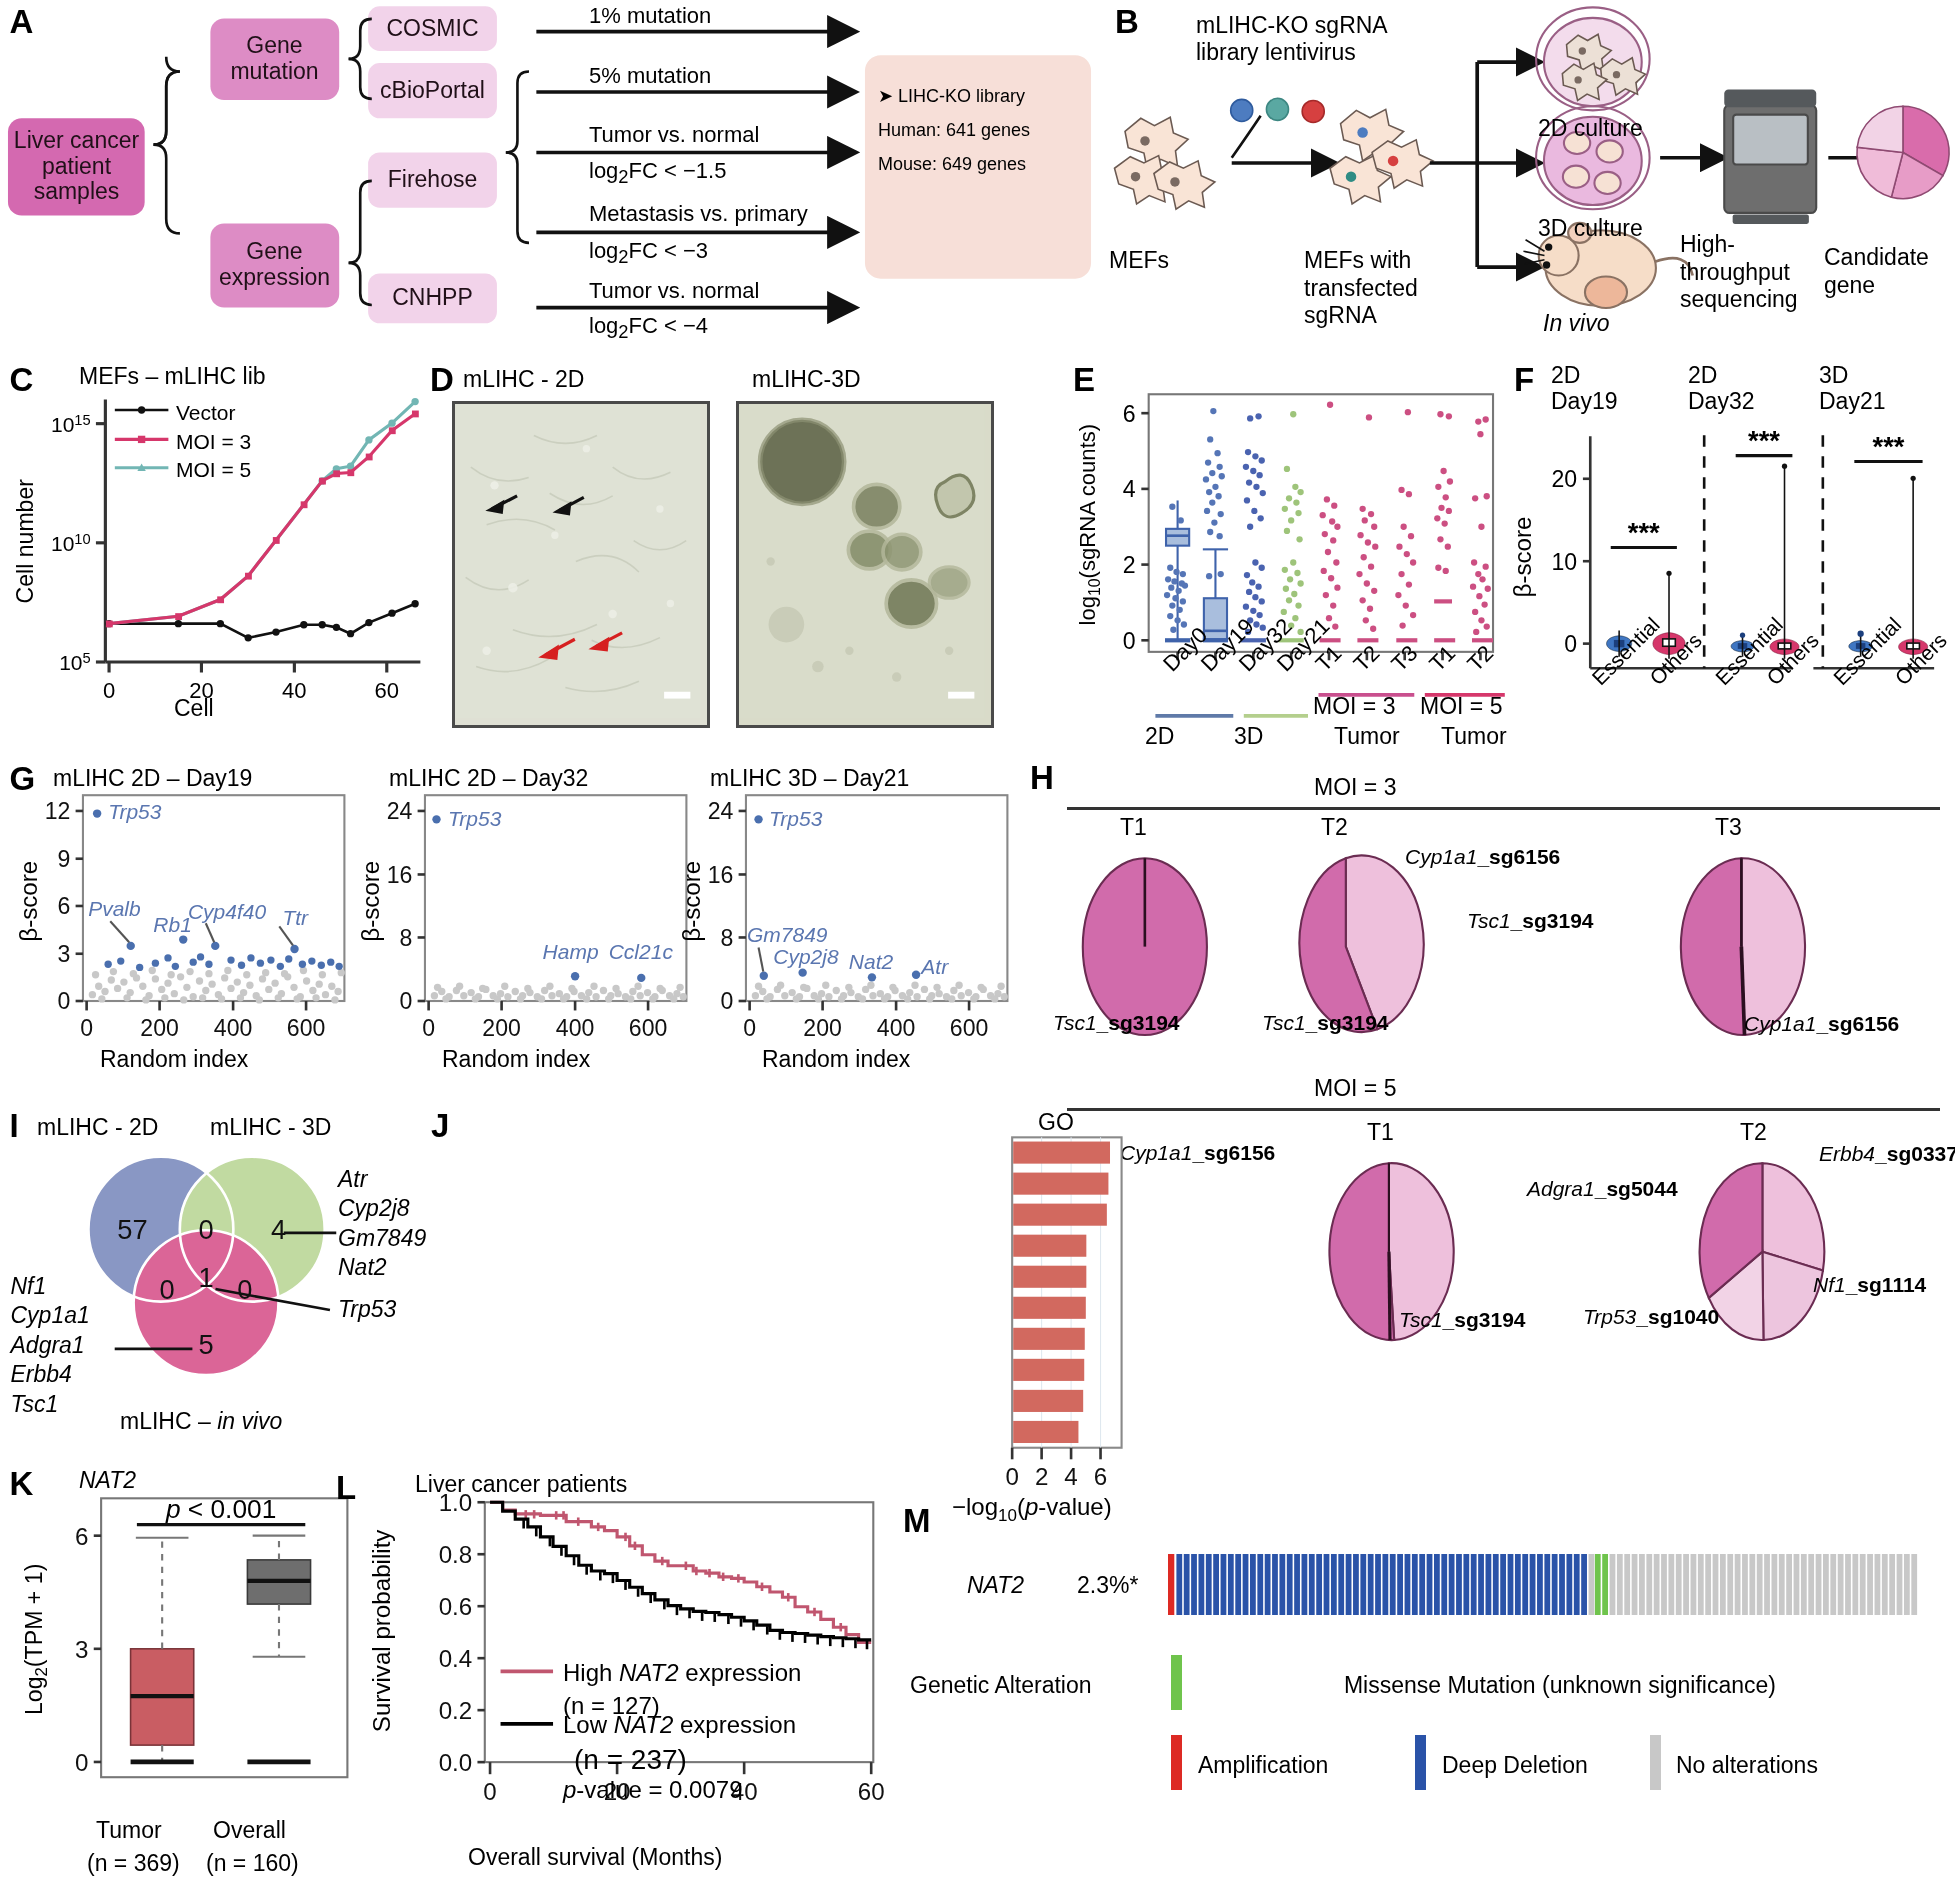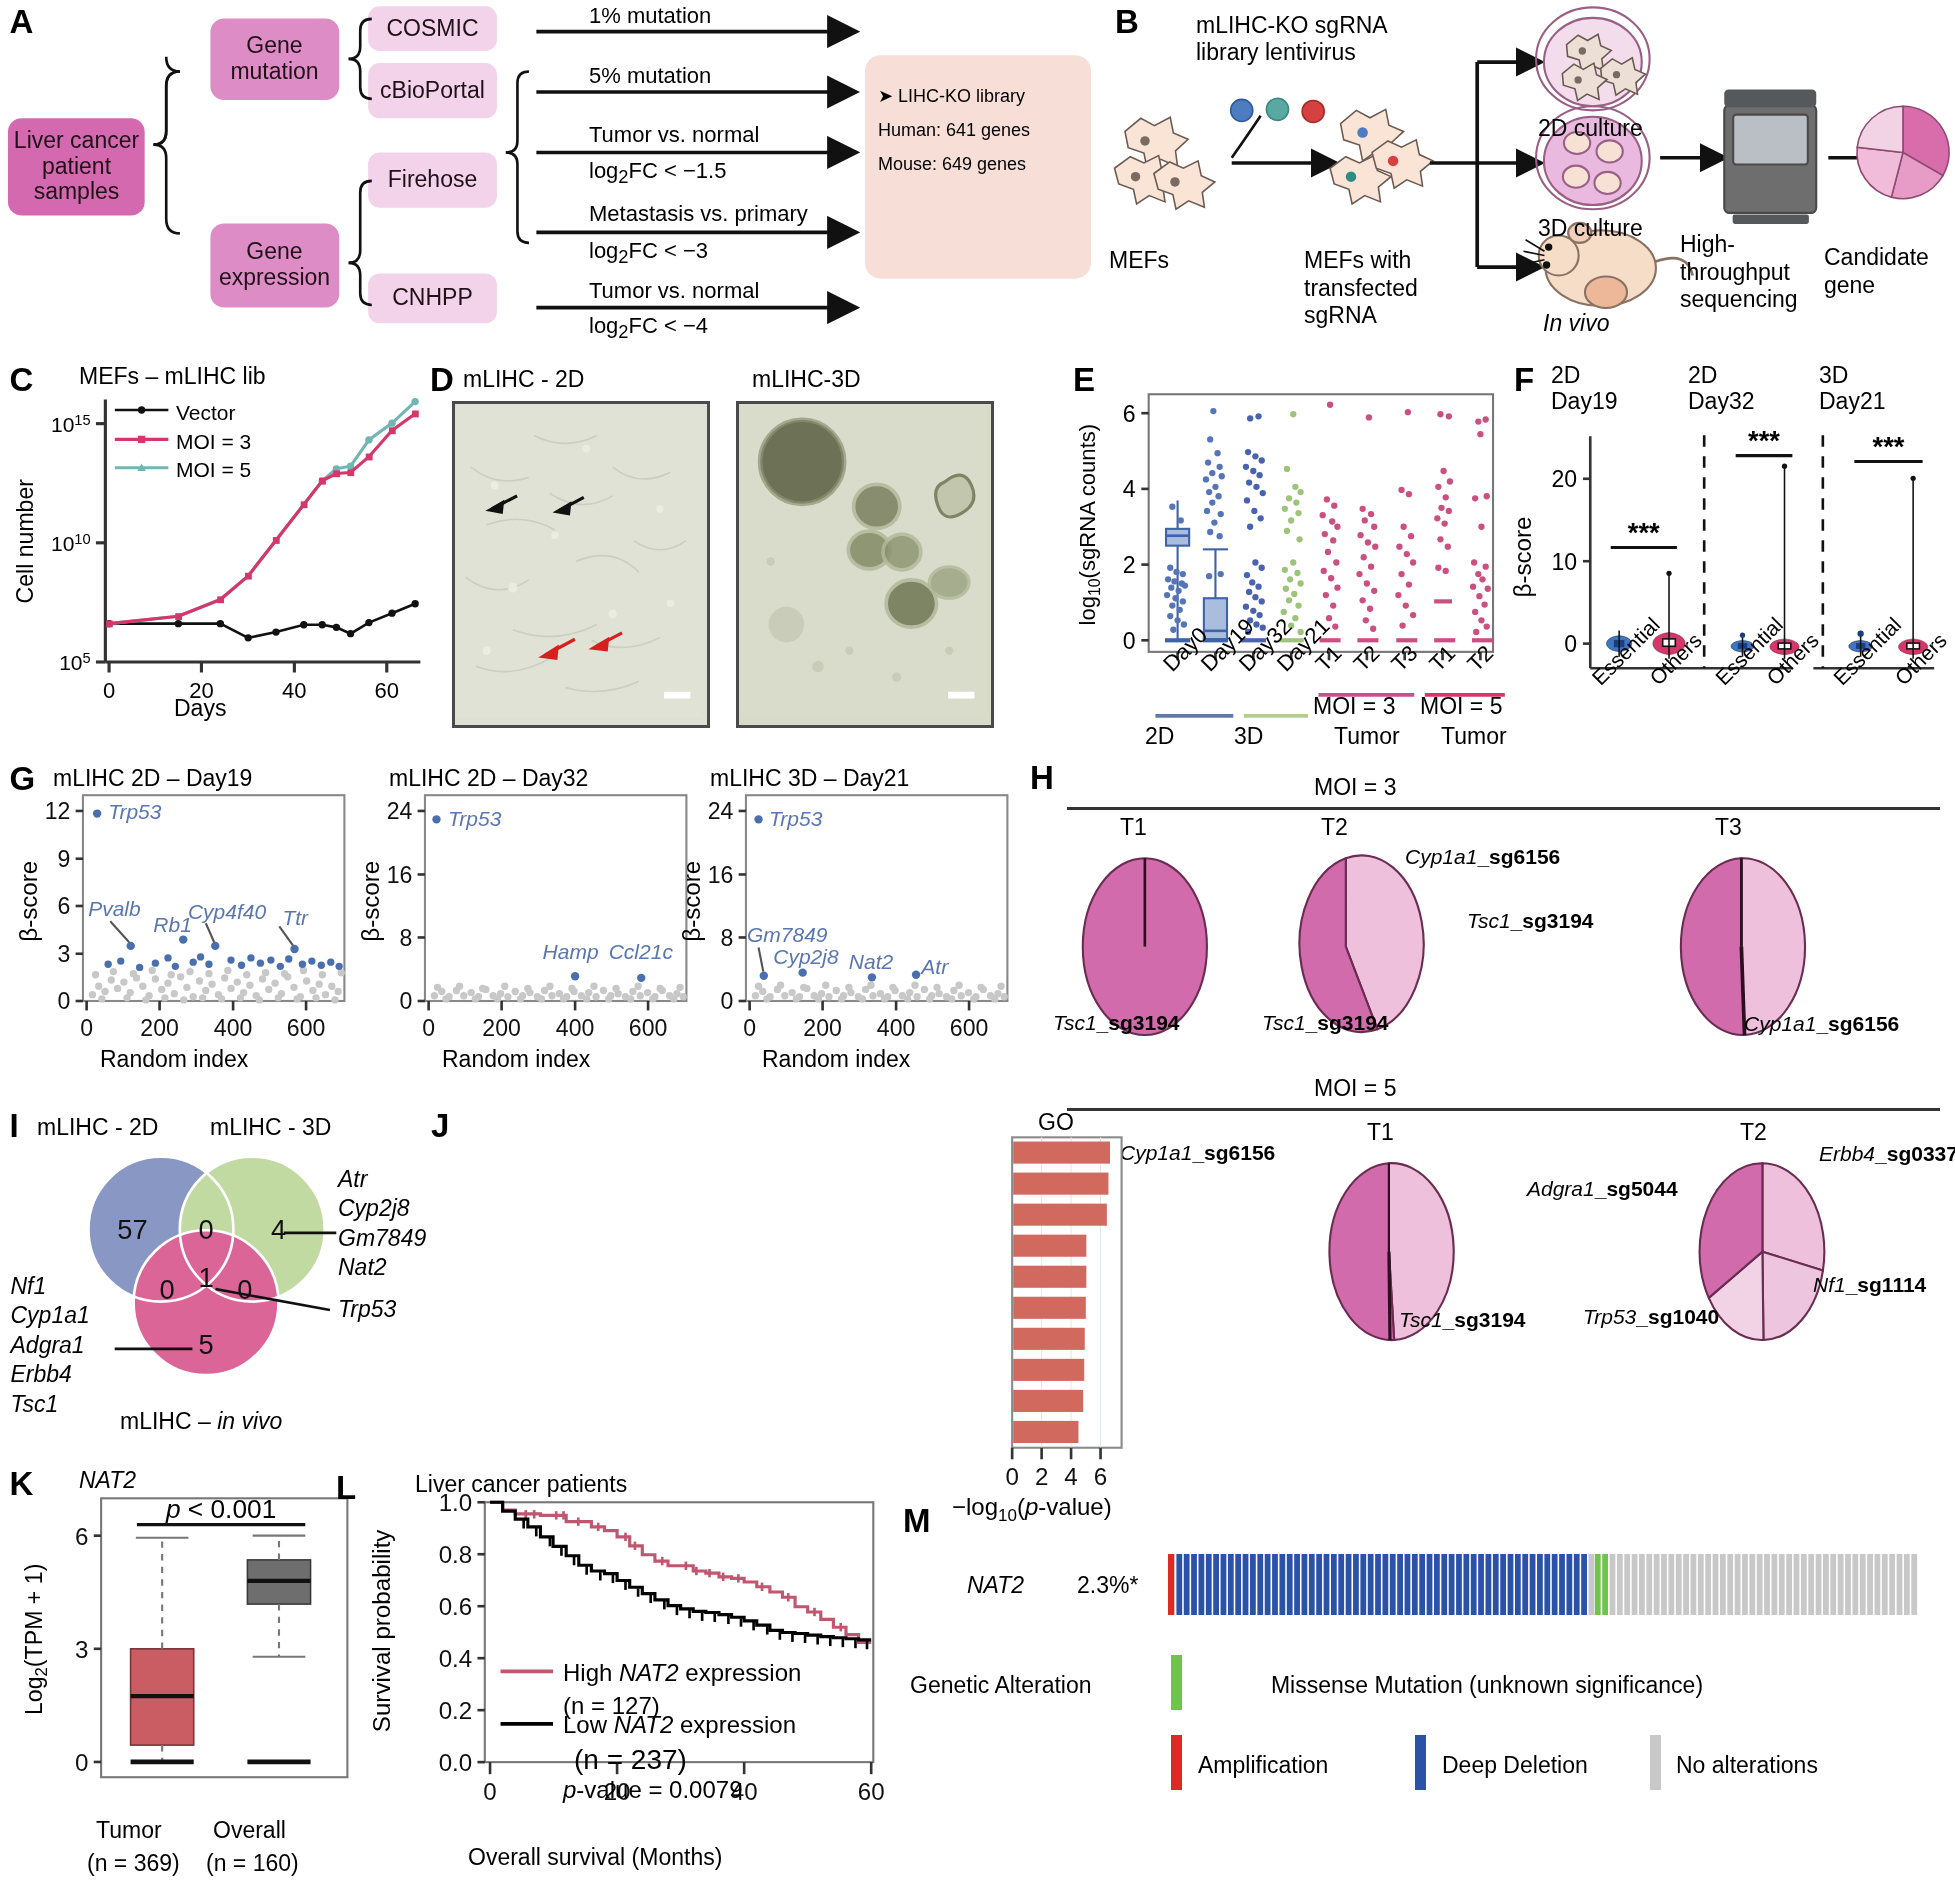--- a/index.html
+++ b/index.html
@@ -262,21 +262,21 @@
       <line x1="218" y1="40" x2="320" y2="40" stroke="#111" stroke-width="5"></line>
         <circle cx="269" cy="40" r="7" fill="#111"></circle>
       <line x1="218" y1="96" x2="320" y2="96" stroke="#d6376b" stroke-width="6"></line>
         <rect x="262" y="89" width="14" height="14" fill="#d6376b"></rect>
       <line x1="218" y1="150" x2="320" y2="150" stroke="#72b6b4" stroke-width="6"></line>
         <polygon points="269,142 277,156 261,156" fill="#72b6b4"></polygon>
 
       <text x="62" y="290" font-size="44" transform="rotate(-90 62 290)" text-anchor="middle">Cell number</text>
     </svg>
   </div>
-  <div class="abs ttl" style="left:174px;top:695px;width:116px">Days</div>
+  <div class="abs ttl" style="left:174px;top:695px;width:116px">Cell</div>
   <div class="abs sm" style="left:176px;top:401px">Vector</div>
   <div class="abs sm" style="left:176px;top:430px">MOI = 3</div>
   <div class="abs sm" style="left:176px;top:458px">MOI = 5</div>
 
   <div class="abs plab" style="left:430px;top:363px">D</div>
   <div class="abs ttl" style="left:463px;top:366px;width:226px">mLIHC - 2D</div>
   <div class="abs ttl" style="left:752px;top:366px;width:226px">mLIHC-3D</div>
   <div class="abs" style="left:452px;top:401px;width:252px;height:321px;background:#dfe0d4;border:3.2px solid #4a4a4a;overflow:hidden">
     <svg width="246" height="314" viewBox="0 0 468 598">
       <rect width="468" height="598" fill="#dfe2d5"></rect>
@@ -1465,21 +1465,21 @@
           <rect x="1358" y="0" width="11" height="116"></rect>
           <rect x="1372" y="0" width="11" height="116"></rect>
         <rect x="1386" y="0" width="11" height="116"></rect>
           <rect x="1400" y="0" width="11" height="116"></rect>
           <rect x="1414" y="0" width="11" height="116"></rect>
       </g>
     </svg>
   </div>
   <div class="abs ttl" style="left:910px;top:1672px;width:231px;text-align:left">Genetic Alteration</div>
   <div class="abs" style="left:1171px;top:1655px;width:10.5px;height:55px;background:#6fc44c"></div>
-  <div class="abs ttl" style="left:1198px;top:1672px;width:578px;text-align:center">Missense Mutation (unknown significance)</div>
+  <div class="abs ttl" style="left:1198px;top:1672px;width:578px;text-align:right">Missense Mutation (unknown significance)</div>
   <div class="abs" style="left:1171px;top:1735px;width:10.5px;height:55px;background:#dd2a24"></div>
   <div class="abs ttl" style="left:1198px;top:1752px;width:221px;text-align:left">Amplification</div>
   <div class="abs" style="left:1415px;top:1735px;width:10.5px;height:55px;background:#2a53a8"></div>
   <div class="abs ttl" style="left:1442px;top:1752px;width:221px;text-align:left">Deep Deletion</div>
   <div class="abs" style="left:1650px;top:1735px;width:10.5px;height:55px;background:#c8c8c8"></div>
   <div class="abs ttl" style="left:1676px;top:1752px;width:221px;text-align:left">No alterations</div>
 
 </div>
 
 

